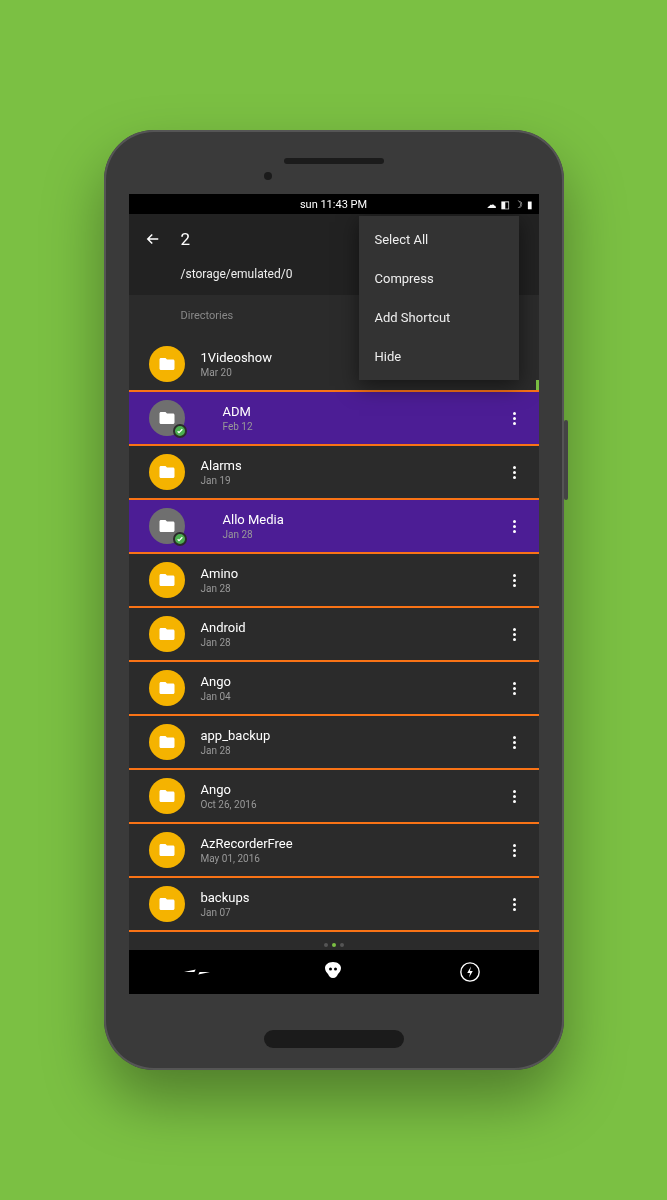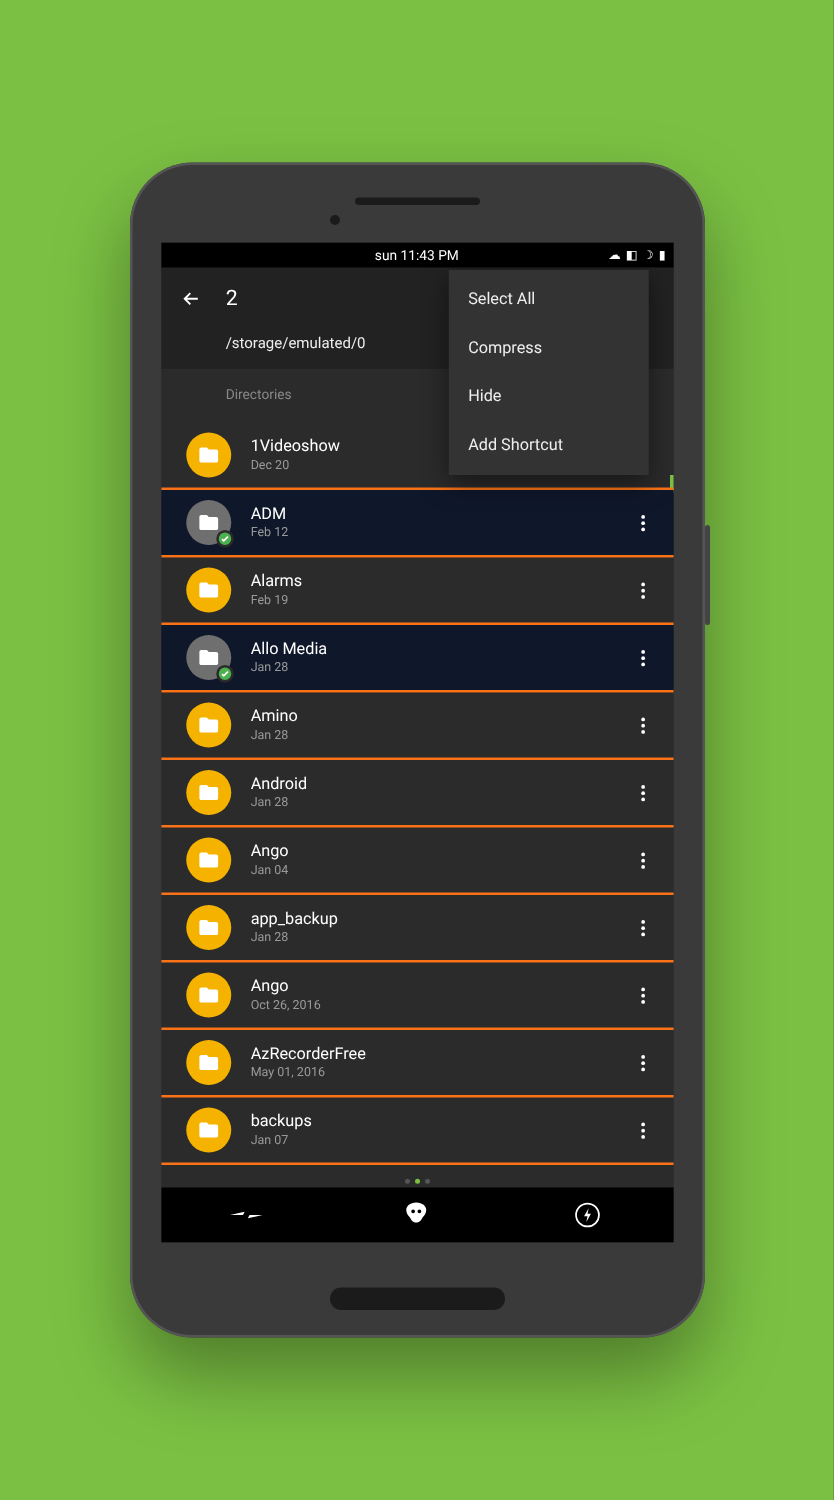--- a/index.html
+++ b/index.html
@@ -73,21 +73,21 @@
   .path { font-size:12px; color:#eee;}
   .sub { font-size:10px; color:#aaa; margin-top:4px;}
   .section-label { font-size:11px; color:#888; margin-left:52px; margin-top:14px; margin-bottom:16px;}
 
   
   .list { }
   .row {
     display:flex; align-items:center; padding: 8px 14px;
     border-bottom: 2px solid #f97316; position:relative;
   }
-  .row.selected { background:#0f172a; }
+  .row.selected { background:#4c1d95;gap:22px; }
   .icon-wrap {
     width:36px; height:36px; border-radius:50%;
     display:flex; align-items:center; justify-content:center; position:relative;
     margin-left: 6px;
   }
   .icon-yellow { background:#f5b300; }
   .icon-grey { background:#6f6f6f; }
   .check {
     position:absolute; right:-2px; bottom:-2px; width:14px; height:14px;
     background:#4caf50; border-radius:50%; display:flex; align-items:center;
@@ -162,21 +162,21 @@
 
     <div class="list" id="list">
         <div class="row">
           <div class="icon-wrap icon-yellow">
             <svg width="18" height="18" viewBox="0 0 24 24" fill="#fff">
               <path d="M10 4H4c-1.1 0-2 .9-2 2v12c0 1.1.9 2 2 2h16c1.1 0 2-.9 2-2V8c0-1.1-.9-2-2-2h-8l-2-2z"></path>
             </svg>
           </div>
           <div class="meta">
             <div class="fname">1Videoshow</div>
-            <div class="fdate">Dec 20</div>
+            <div class="fdate">Mar 20</div>
           </div>
           <div class="more">
             <span></span>
             <span></span>
             <span></span>
           </div>
         </div>
         <div class="row selected">
           <div class="icon-wrap icon-grey">
             <svg width="18" height="18" viewBox="0 0 24 24" fill="#fff">
@@ -199,21 +199,21 @@
           </div>
         </div>
         <div class="row">
           <div class="icon-wrap icon-yellow">
             <svg width="18" height="18" viewBox="0 0 24 24" fill="#fff">
               <path d="M10 4H4c-1.1 0-2 .9-2 2v12c0 1.1.9 2 2 2h16c1.1 0 2-.9 2-2V8c0-1.1-.9-2-2-2h-8l-2-2z"></path>
             </svg>
           </div>
           <div class="meta">
             <div class="fname">Alarms</div>
-            <div class="fdate">Feb 19</div>
+            <div class="fdate">Jan 19</div>
           </div>
           <div class="more">
             <span></span>
             <span></span>
             <span></span>
           </div>
         </div>
         <div class="row selected">
           <div class="icon-wrap icon-grey">
             <svg width="18" height="18" viewBox="0 0 24 24" fill="#fff">
@@ -345,22 +345,22 @@
             <span></span>
             <span></span>
             <span></span>
           </div>
         </div>
       </div>
 
     <div class="menu">
       <div class="menu-item">Select All</div>
       <div class="menu-item">Compress</div>
+      <div class="menu-item">Add Shortcut</div>
       <div class="menu-item">Hide</div>
-      <div class="menu-item">Add Shortcut</div>
     </div>
 
     <div class="dots-ind">
       <i></i>
         <i class="active"></i>
         <i></i>
     </div>
 
     <div class="bottom">
       <div class="nav-item">

